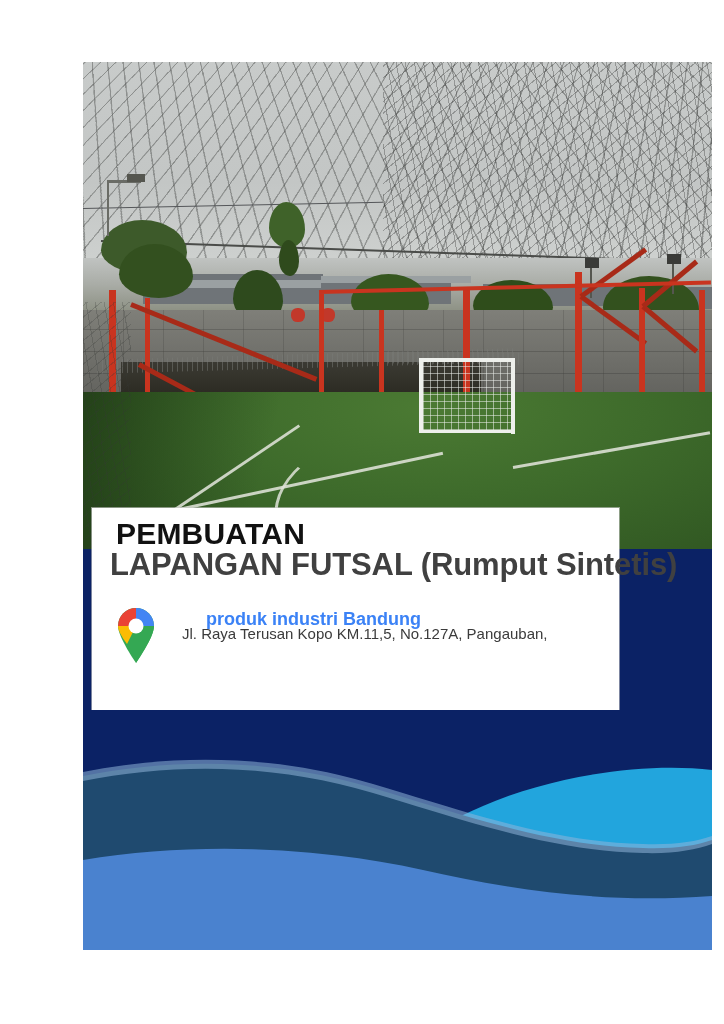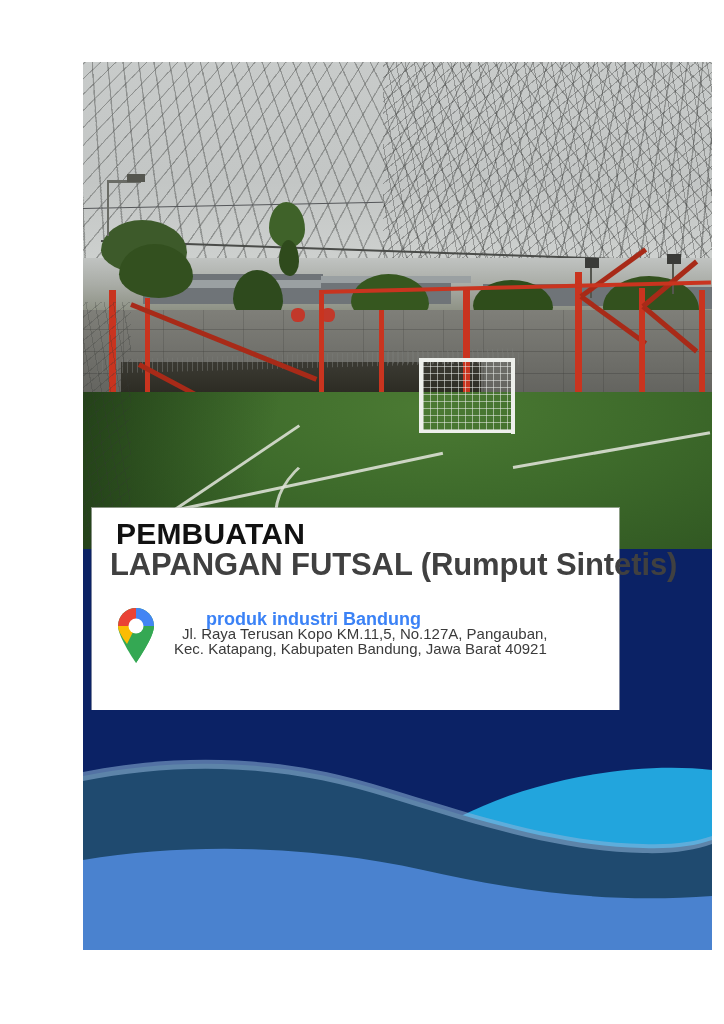--- a/index.html
+++ b/index.html
@@ -339,21 +339,20 @@
           </svg>
         </div>
 
         <div class="locText">
           <div class="locLine2">produk industri Bandung</div>
         </div>
       </div>
 
       <div class="addr">
         <div class="l1">Jl. Raya Terusan Kopo KM.11,5, No.127A, Pangauban,</div>
-        <div>Kec. Katapang, Kabupaten Bandung, Jawa Barat 40921</div>
       </div>
     </div>
 
     <div id="waves">
       <svg viewBox="0 0 629 240" preserveAspectRatio="none" aria-hidden="true">
         <rect x="0" y="0" width="629" height="240" fill="#0b2265"></rect>
         <path d="M629 60 C 560 52, 470 66, 400 96 C 340 122, 300 150, 240 164 C 170 180, 90 176, 0 150 L 0 240 L 629 240 Z" fill="#22a5dd"></path>
         <path d="M0 66 C 90 48, 190 48, 290 78 C 390 108, 470 136, 560 138 C 590 139, 612 136, 629 130 L 629 240 L 0 240 Z" fill="#1f4a6f"></path>
         <path d="M0 62 C 90 44, 190 44, 290 74 C 390 104, 470 132, 560 134 C 590 135, 612 132, 629 126 L 629 134 C 612 140, 590 144, 560 143 C 470 141, 390 113, 290 83 C 190 53, 90 53, 0 71 Z" fill="#8fb4d8" opacity=".55"></path>
         <path d="M0 150 C 110 132, 230 136, 340 160 C 430 180, 520 194, 629 186 L 629 240 L 0 240 Z" fill="#4a82cf"></path>

